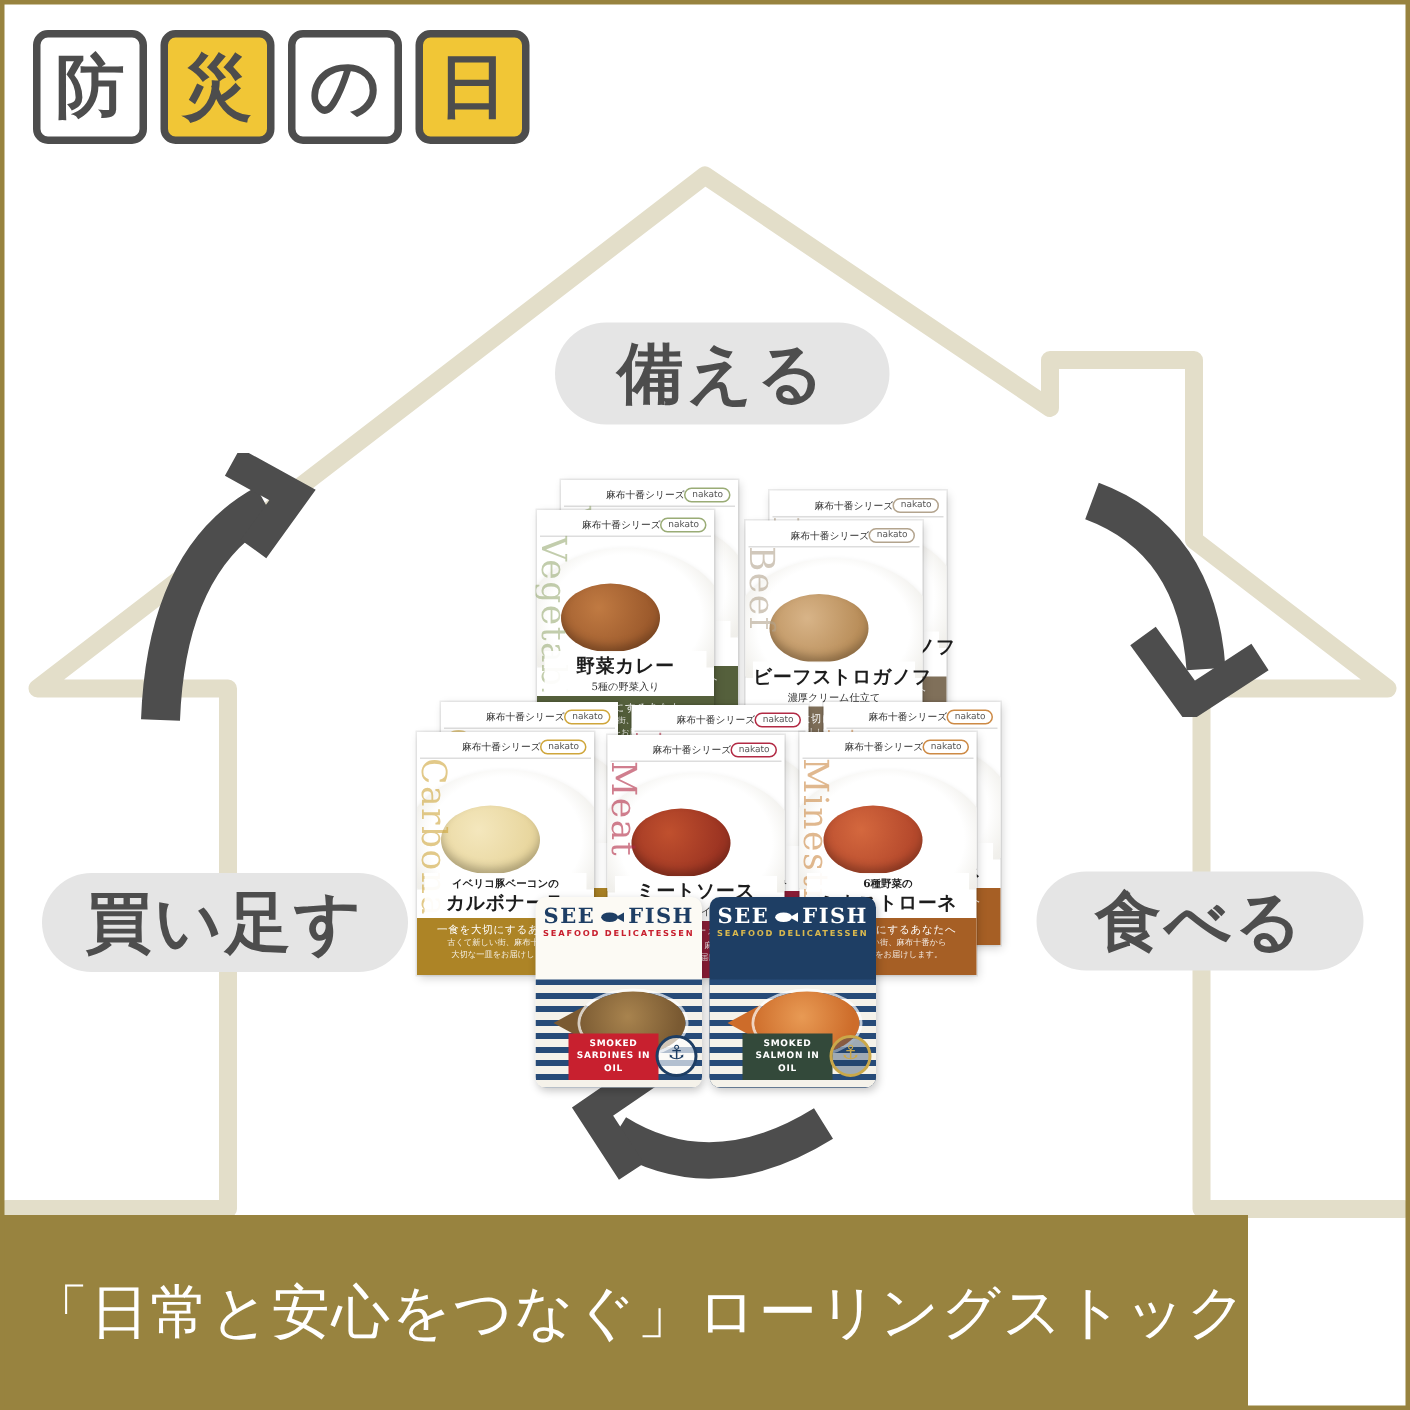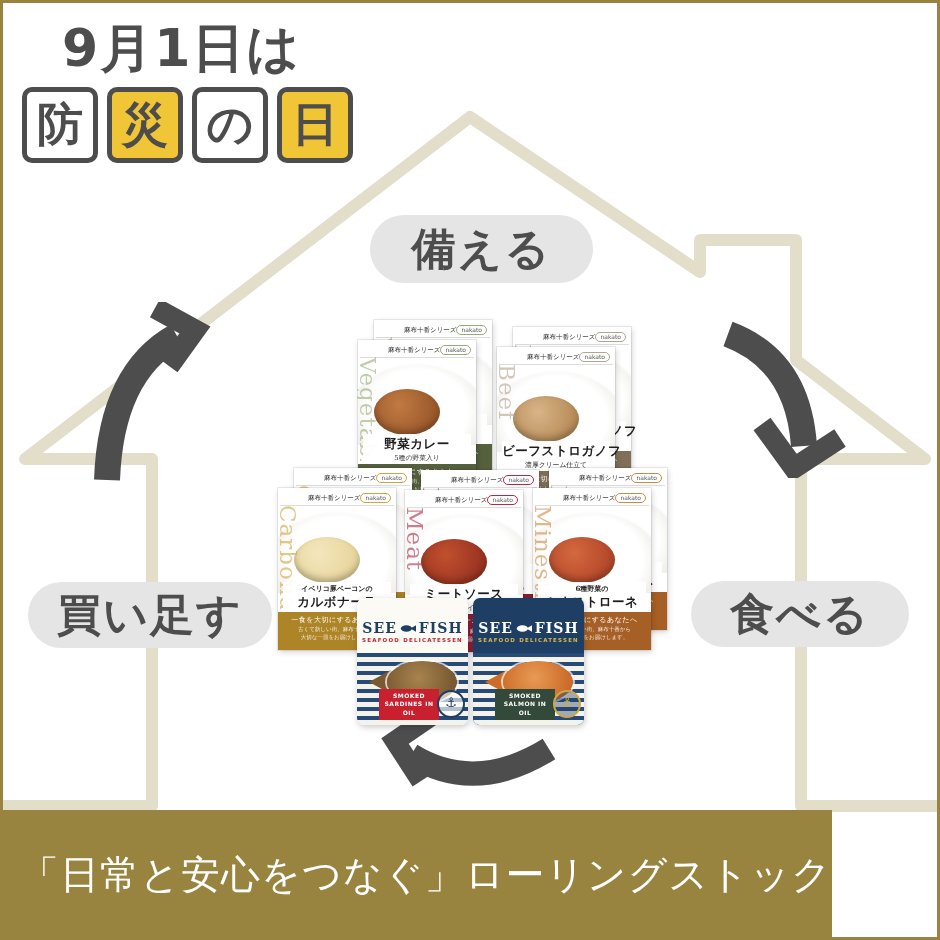--- a/index.html
+++ b/index.html
@@ -60,21 +60,21 @@
 
   .rt-curry{--ac:#9aac76;--band:#55603c;--food:#9c5a2c;--food2:#c07a42;}
   .rt-strog{--ac:#b3a48e;--band:#80705a;--food:#b98e5a;--food2:#d8b488;}
   .rt-carb {--ac:#cfa63b;--band:#ad8426;--food:#e8d69e;--food2:#f4e7bd;}
   .rt-meat {--ac:#b22a44;--band:#8e1e38;--food:#9c3422;--food2:#c0502e;}
   .rt-mine {--ac:#cd8a45;--band:#a65f25;--food:#b5492c;--food2:#d4683e;}
 
   
   .can{position:absolute;width:111px;height:127px;background:#fcfaf4;border-radius:7px;
        box-shadow:1px 2px 6px rgba(0,0,0,.22);overflow:hidden;text-align:center;z-index:15;}
-  .can-title{margin-top:22px;font-family:"DejaVu Serif",serif;font-weight:700;font-size:14px;
+  .can-title{margin-top:5px;font-family:"DejaVu Serif",serif;font-weight:700;font-size:14px;
              letter-spacing:1px;color:#1e3e64;display:flex;align-items:center;justify-content:center;gap:3px;}
   .can-sub{font-size:5.5px;font-weight:700;letter-spacing:1.2px;color:#c8202f;margin-top:1px;}
   .can-stripes{position:absolute;bottom:0;left:0;right:0;height:72px;
                background:repeating-linear-gradient(#274b78 0 4px,#f5f2ea 4px 9px);}
   .fish-window{position:absolute;top:8px;left:12px;width:88px;height:42px;}
   .fish-body{position:absolute;left:18px;top:0;width:70px;height:42px;border-radius:50%;
              background:radial-gradient(circle at 45% 40%,var(--fh) 0%,var(--fb) 75%);
              box-shadow:0 0 0 2px rgba(255,255,255,.7);}
   .fish-tail{position:absolute;left:0;top:9px;width:0;height:0;border-right:22px solid var(--fb);
              border-top:12px solid transparent;border-bottom:12px solid transparent;}
@@ -98,21 +98,20 @@
   .fish-icon{display:inline-block;}
 </style>
 </head>
 <body>
 
 <svg class="house-svg" width="940" height="940" viewBox="0 0 940 940">
   <path d="M 4 806 H 152 V 459 H 25 L 470 117 L 700 272 V 240 H 796 V 360 L 925 459 H 801 V 806 H 936" fill="none" stroke="#E3DEC9" stroke-width="12" stroke-linejoin="round" stroke-linecap="round"></path>
 </svg>
 
 <div class="hdr">
-  <div class="hdr-date">9月1日は</div>
   <div class="hdr-boxes">
     <div class="hdr-box">防</div>
     <div class="hdr-box yellow">災</div>
     <div class="hdr-box">の</div>
     <div class="hdr-box yellow">日</div>
   </div>
 </div>
 
 <div class="pill pill-prepare">備える</div>
 <div class="pill pill-eat">食べる</div>

